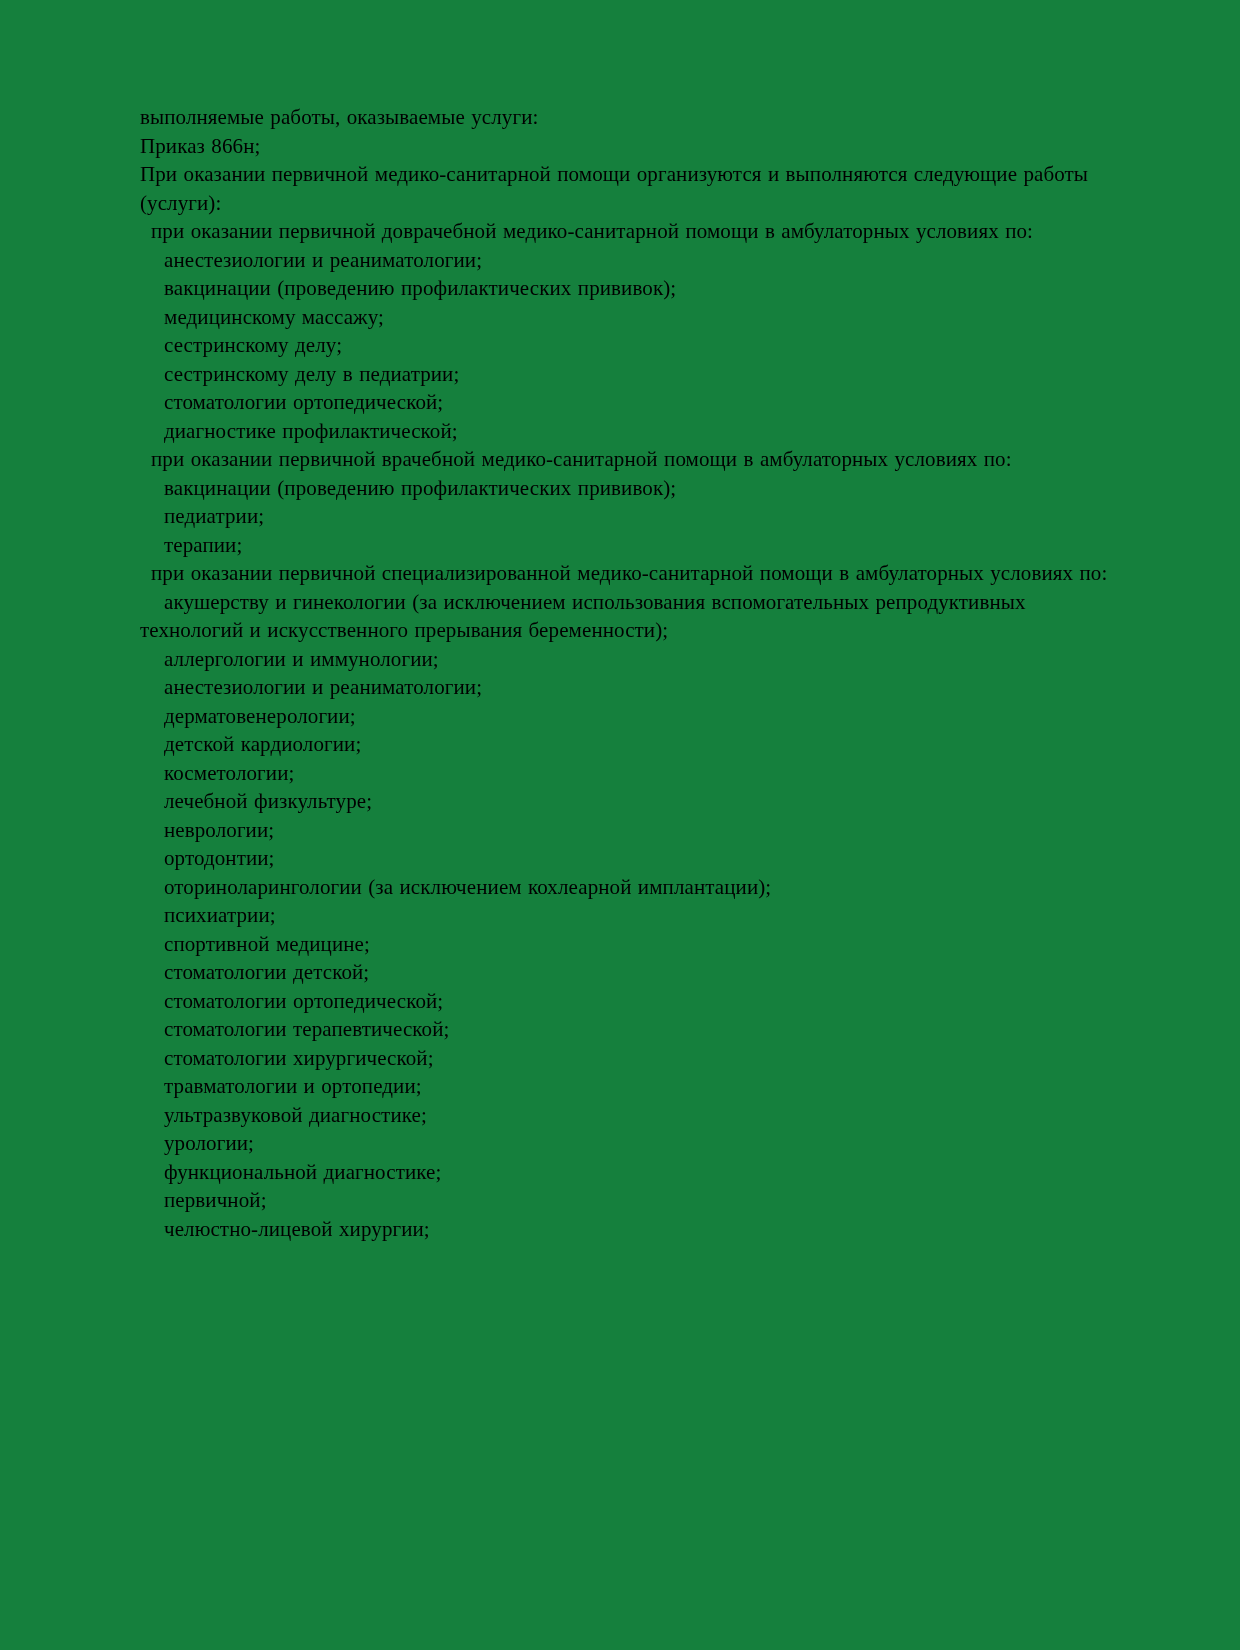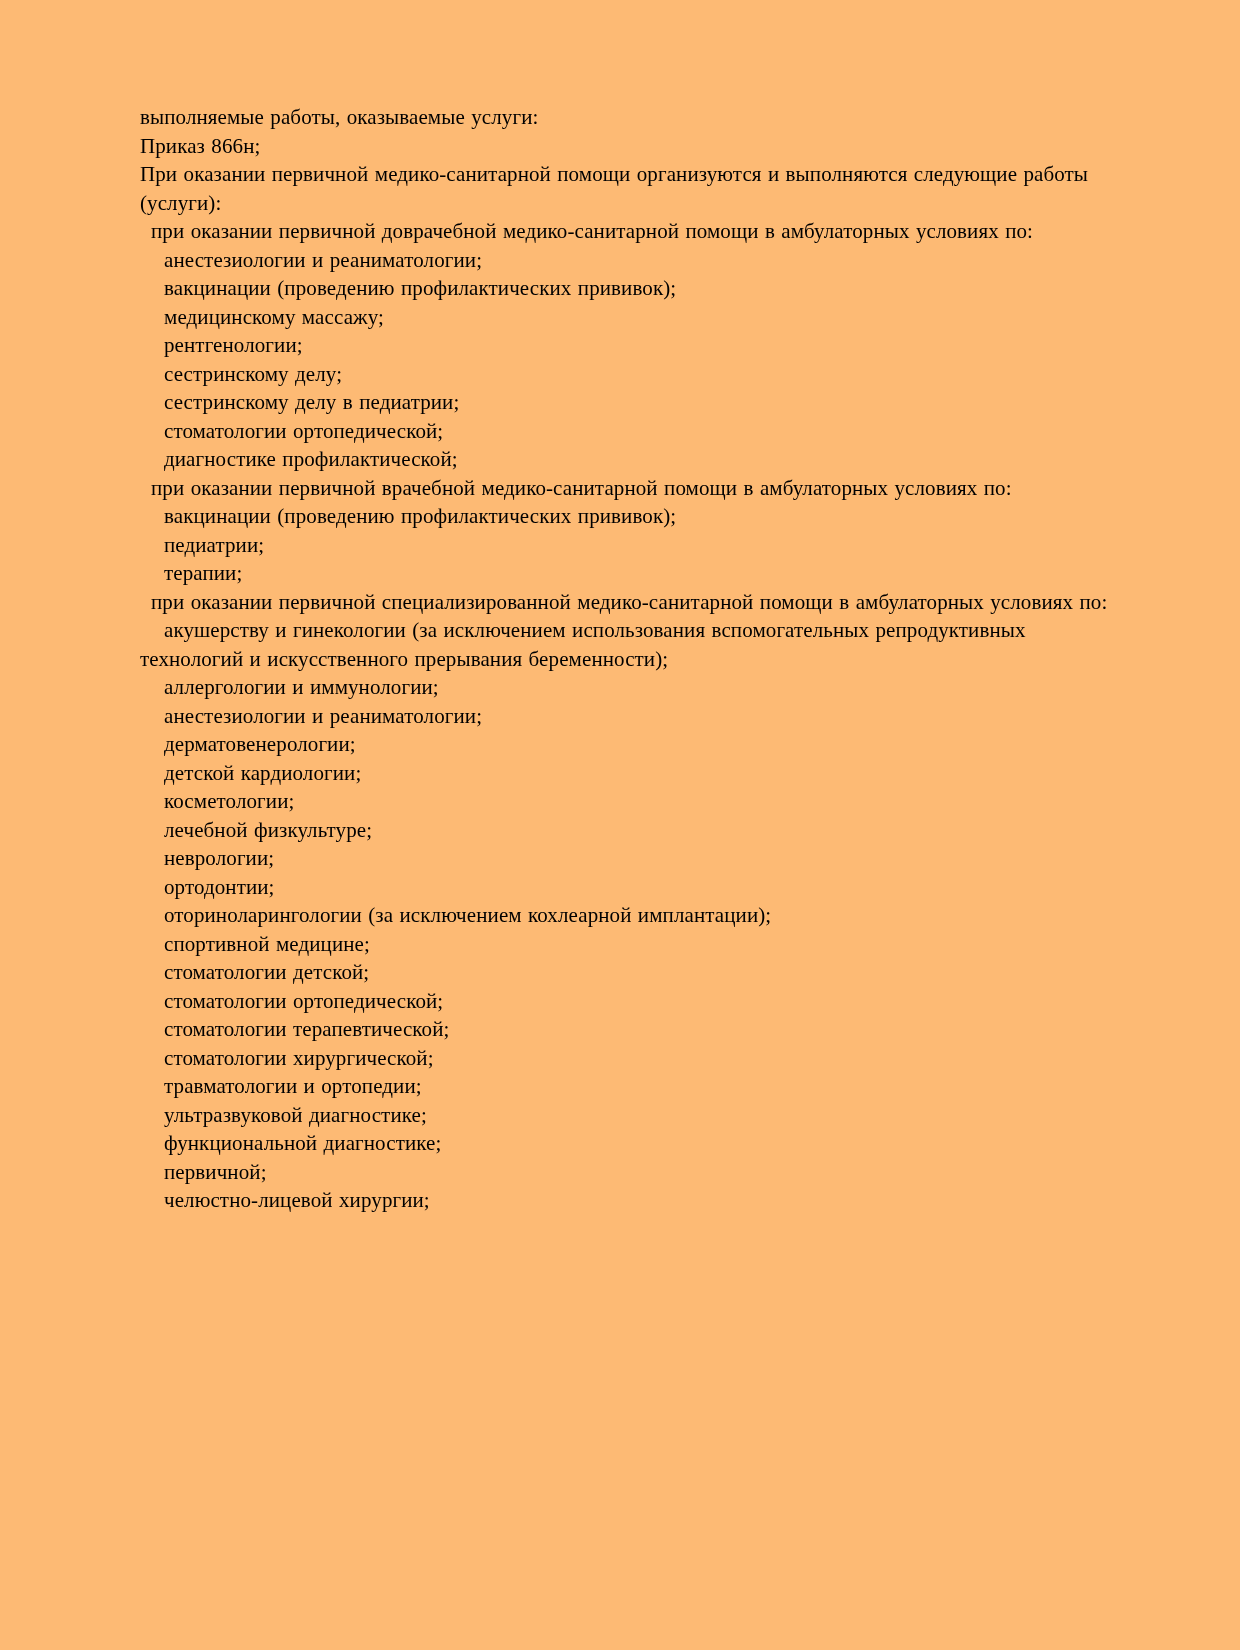--- a/index.html
+++ b/index.html
@@ -12,21 +12,21 @@
     height: 1650px;
     overflow: hidden;
     font-family: "Liberation Serif", "DejaVu Serif", serif;
     color: #000000;
   }
   .page {
     box-sizing: border-box;
     width: 1240px;
     height: 1650px;
     padding: 103px 122px 0 140px;
-    background: #fdba74;
+    background: #15803d;
   }
   .para {
     font-size: 21px;
     line-height: 28.5px;
     letter-spacing: 0.1px;
     word-spacing: 1px;
     white-space: normal;
   }
   .indent-0 { text-indent: 0; }
   .indent-1 { text-indent: 11px; }
@@ -37,44 +37,45 @@
 
 <div class="page">
   <div id="paragraphs">
       <div class="para indent-0">выполняемые работы, оказываемые услуги:</div>
       <div class="para indent-0">Приказ 866н;</div>
       <div class="para indent-0">При оказании первичной медико-санитарной помощи организуются и выполняются следующие работы (услуги):</div>
       <div class="para indent-1">при оказании первичной доврачебной медико-санитарной помощи в амбулаторных условиях по:</div>
       <div class="para indent-2">анестезиологии и реаниматологии;</div>
       <div class="para indent-2">вакцинации (проведению профилактических прививок);</div>
       <div class="para indent-2">медицинскому массажу;</div>
-      <div class="para indent-2">рентгенологии;</div>
       <div class="para indent-2">сестринскому делу;</div>
       <div class="para indent-2">сестринскому делу в педиатрии;</div>
       <div class="para indent-2">стоматологии ортопедической;</div>
       <div class="para indent-2">диагностике профилактической;</div>
       <div class="para indent-1">при оказании первичной врачебной медико-санитарной помощи в амбулаторных условиях по:</div>
       <div class="para indent-2">вакцинации (проведению профилактических прививок);</div>
       <div class="para indent-2">педиатрии;</div>
       <div class="para indent-2">терапии;</div>
       <div class="para indent-1">при оказании первичной специализированной медико-санитарной помощи в амбулаторных условиях по:</div>
       <div class="para indent-2">акушерству и гинекологии (за исключением использования вспомогательных репродуктивных технологий и искусственного прерывания беременности);</div>
       <div class="para indent-2">аллергологии и иммунологии;</div>
       <div class="para indent-2">анестезиологии и реаниматологии;</div>
       <div class="para indent-2">дерматовенерологии;</div>
       <div class="para indent-2">детской кардиологии;</div>
       <div class="para indent-2">косметологии;</div>
       <div class="para indent-2">лечебной физкультуре;</div>
       <div class="para indent-2">неврологии;</div>
       <div class="para indent-2">ортодонтии;</div>
       <div class="para indent-2">оториноларингологии (за исключением кохлеарной имплантации);</div>
+      <div class="para indent-2">психиатрии;</div>
       <div class="para indent-2">спортивной медицине;</div>
       <div class="para indent-2">стоматологии детской;</div>
       <div class="para indent-2">стоматологии ортопедической;</div>
       <div class="para indent-2">стоматологии терапевтической;</div>
       <div class="para indent-2">стоматологии хирургической;</div>
       <div class="para indent-2">травматологии и ортопедии;</div>
       <div class="para indent-2">ультразвуковой диагностике;</div>
+      <div class="para indent-2">урологии;</div>
       <div class="para indent-2">функциональной диагностике;</div>
       <div class="para indent-2">первичной;</div>
       <div class="para indent-2">челюстно-лицевой хирургии;</div>
     </div>
 </div>
 
 </body></html>

